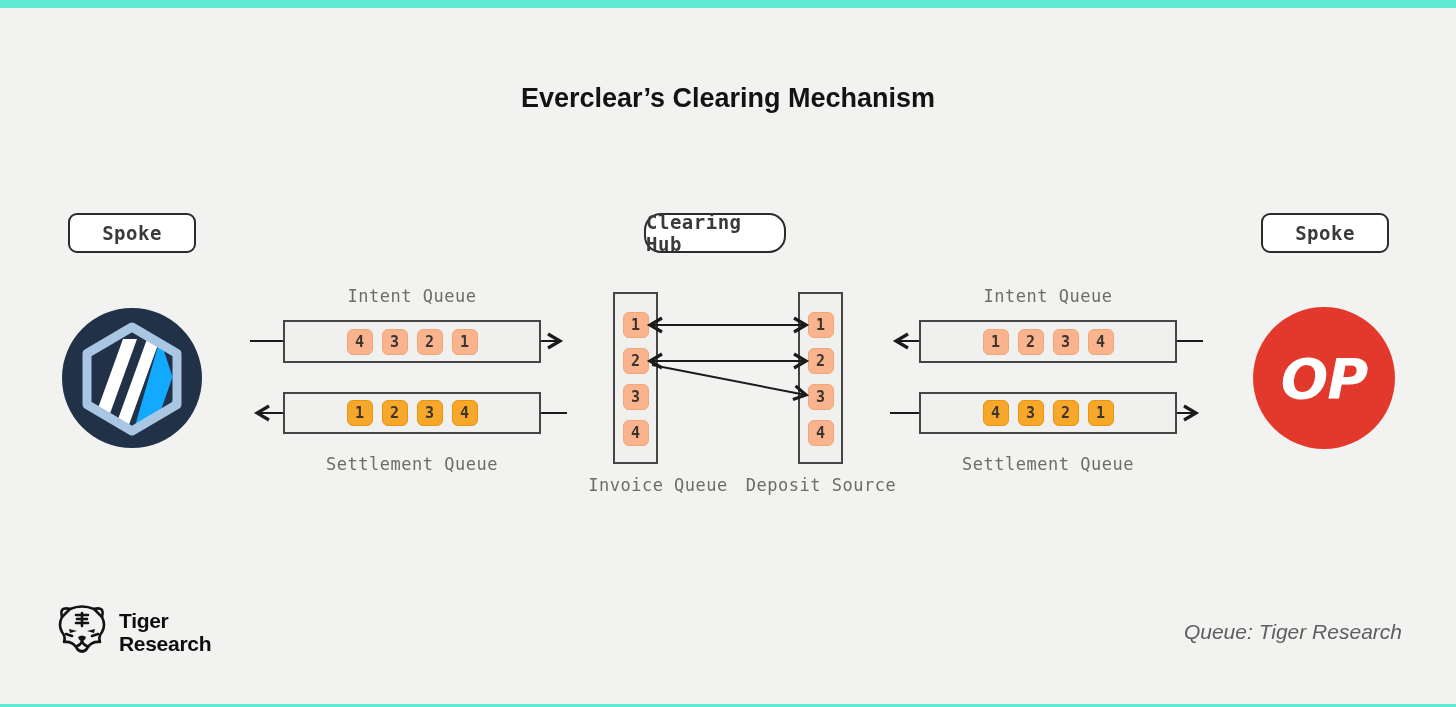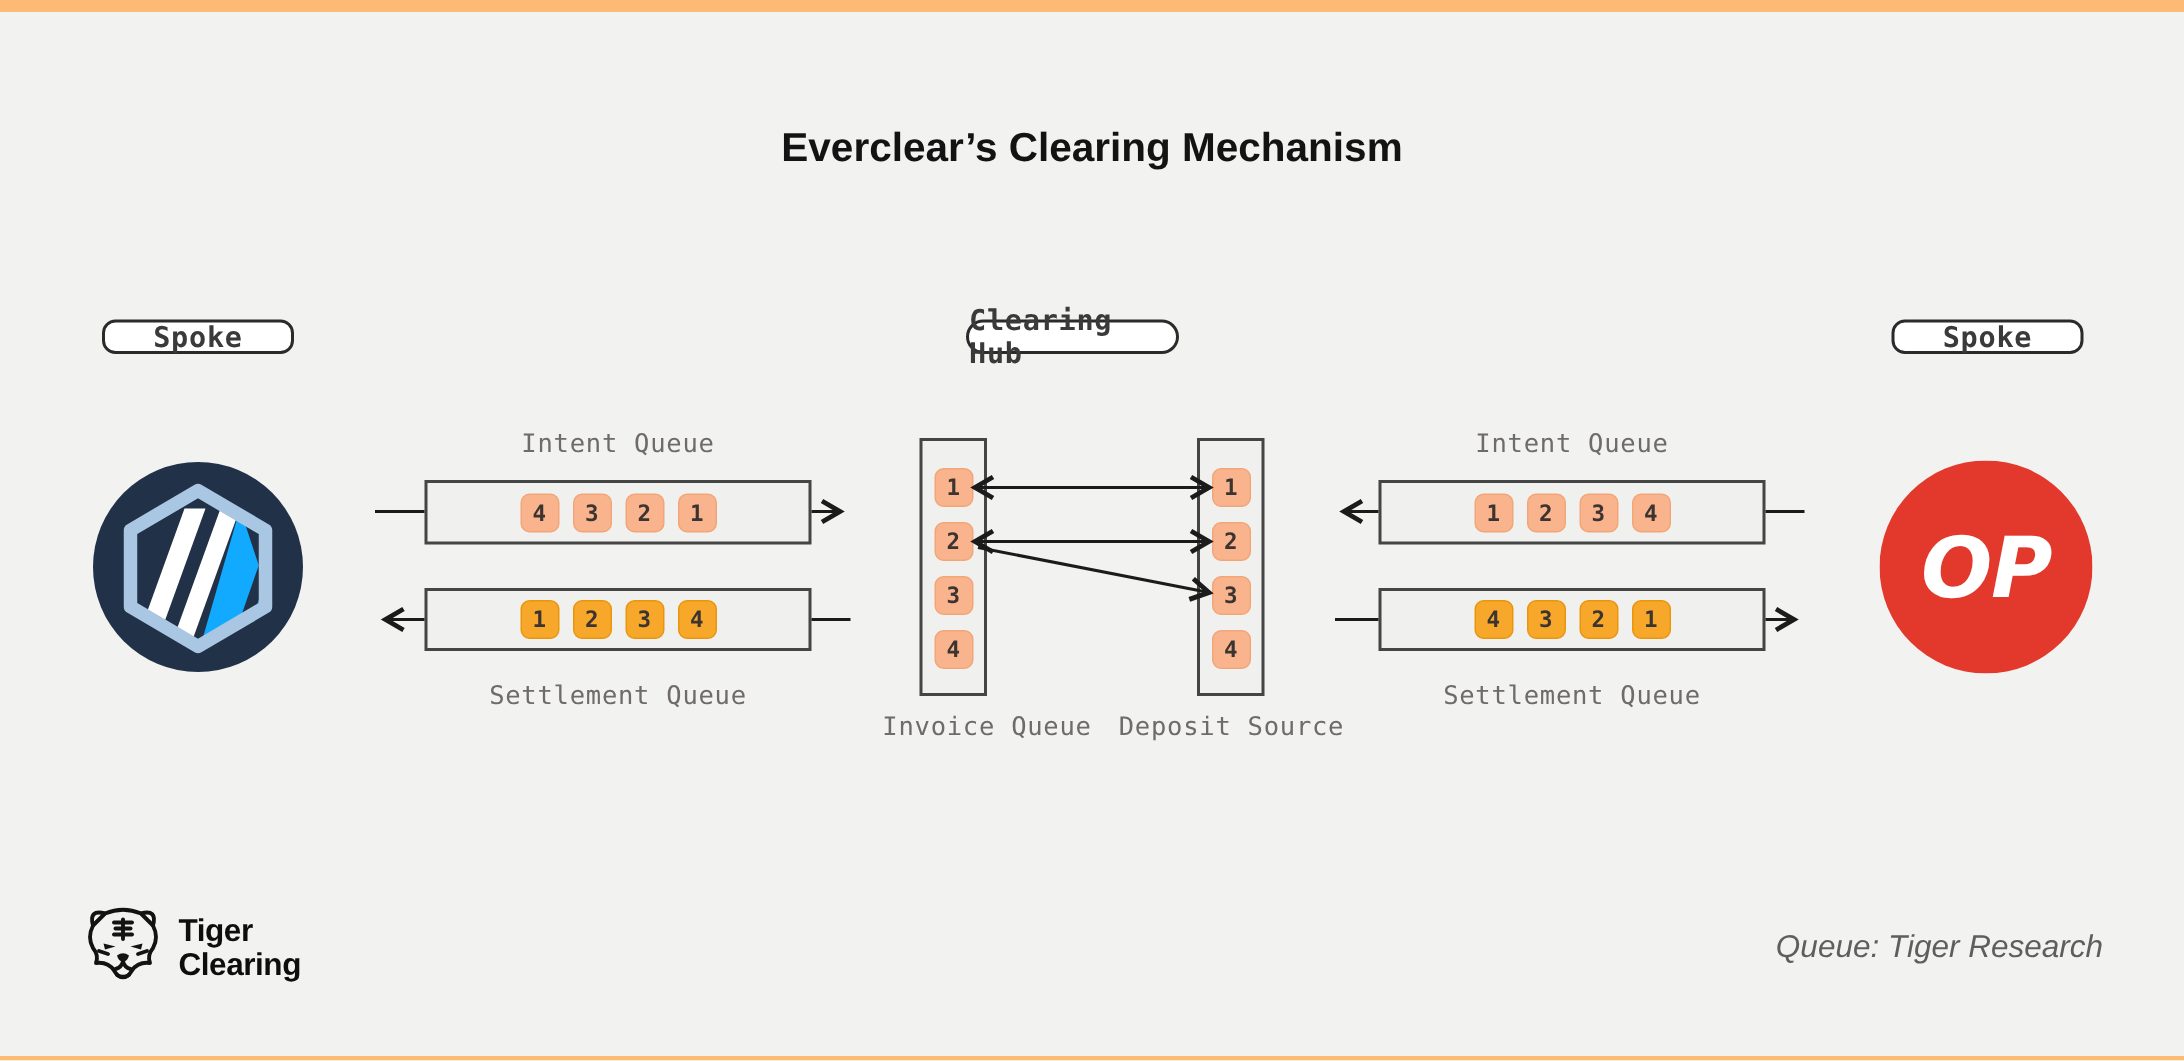--- a/index.html
+++ b/index.html
@@ -1,23 +1,23 @@
 <!DOCTYPE html>
 <html><head>
 <meta charset="utf-8">
 <style>
   html,body{margin:0;padding:0;background:#ffffff;}
-  .canvas{position:relative;width:1456px;height:707px;background:#fdba74;overflow:hidden;
+  .canvas{position:relative;width:1456px;height:707px;background:#5eead4;overflow:hidden;
           font-family:"DejaVu Sans Mono", monospace;}
   .bg{position:absolute;left:0;top:8px;width:1456px;height:696px;background:#F2F2F1;}
 
   .title{position:absolute;top:83px;left:0;width:1456px;text-align:center;
          font-family:"Liberation Sans", sans-serif;font-size:27px;font-weight:bold;color:#131313;}
 
-  .node{position:absolute;height:23px;background:#ffffff;border:2px solid #2b2b2b;border-radius:9px;
+  .node{position:absolute;height:40px;background:#ffffff;border:2px solid #2b2b2b;border-radius:9px;
         display:flex;align-items:center;justify-content:center;font-size:19px;font-weight:bold;
         color:#3a3a3a;box-sizing:border-box;letter-spacing:0.5px;}
   #spoke-left{left:68px;top:213px;width:128px;}
   #clearing-hub{left:644px;top:213px;width:142px;border-radius:17px;}
   #spoke-right{left:1261px;top:213px;width:128px;}
 
   .qbox{position:absolute;background:#F0F0EF;border:2px solid #454545;box-sizing:border-box;
         display:flex;align-items:center;justify-content:center;gap:9px;}
   .qbox.vert{flex-direction:column;justify-content:flex-start;padding-top:18px;gap:10px;}
   #q-left-intent{left:283px;top:320px;width:258px;height:43px;}
@@ -183,18 +183,18 @@
           <path d="M28,40 Q29,44 33,45"></path>
           <path d="M24,49 Q28,52 32,49"></path>
         </g>
         <polygon points="15,28 23,30 16,32" fill="#131313"></polygon>
         <polygon points="41,28 33,30 40,32" fill="#131313"></polygon>
         <path d="M24,36 Q28,33 32,36 Q31,40 28,40 Q25,40 24,36 Z" fill="#131313"></path>
       </svg>
     </span>
     <span class="brand-text">
       <span style="display:block">Tiger</span>
-      <span style="display:block">Clearing</span>
+      <span style="display:block">Research</span>
     </span>
   </div>
 
   <div class="source">Queue: Tiger Research</div>
 </div>
 
 </body></html>

